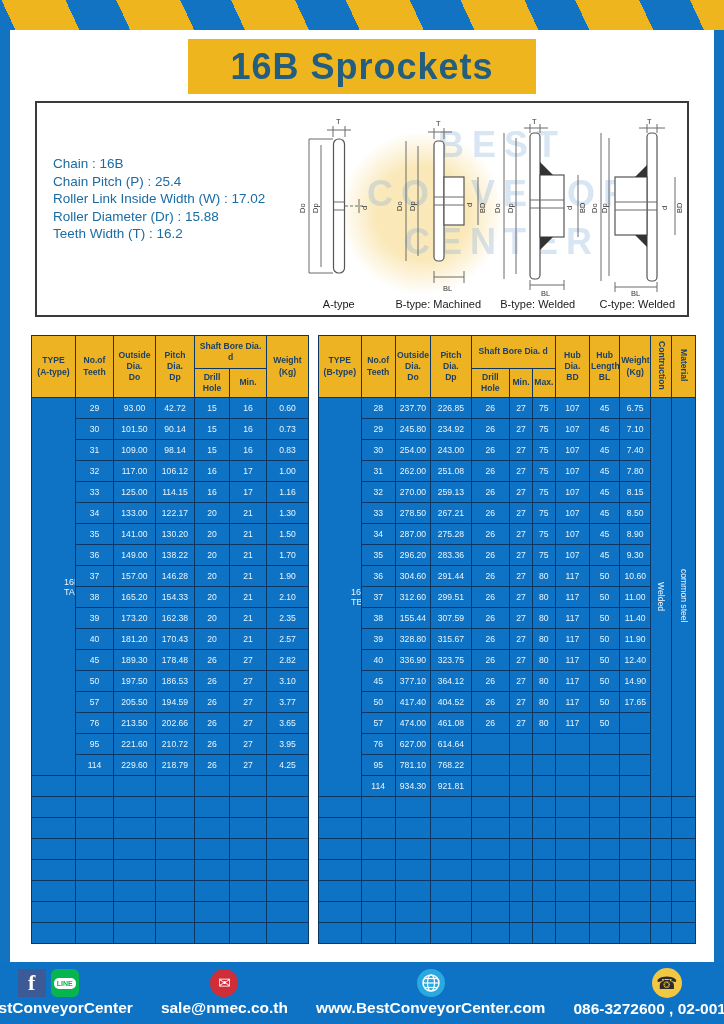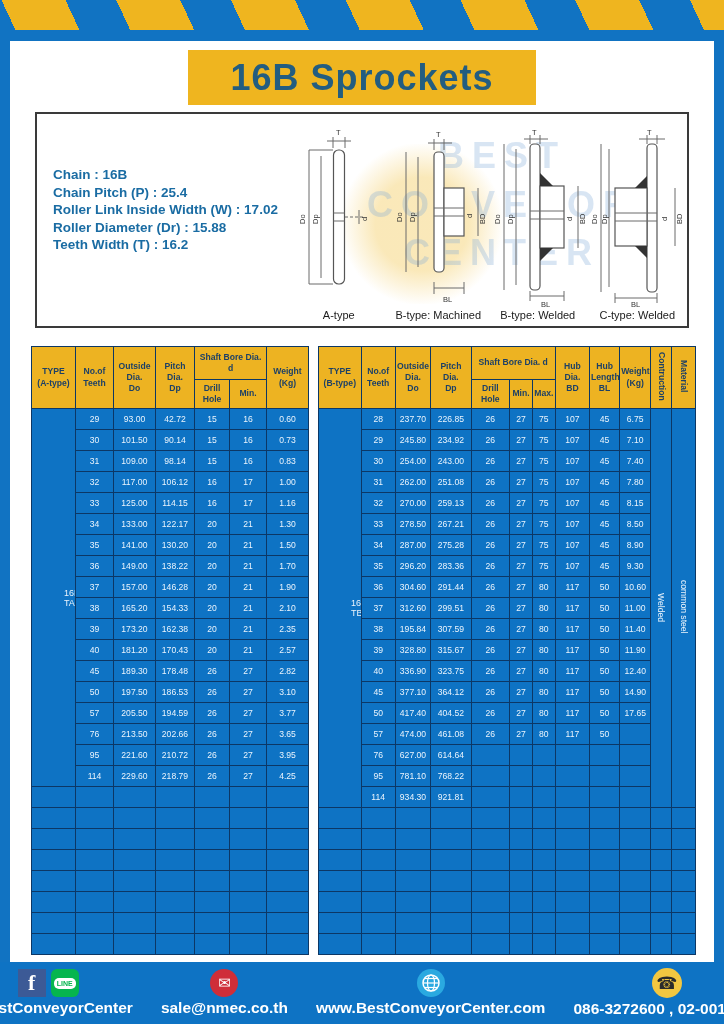--- a/index.html
+++ b/index.html
@@ -1,36 +1,36 @@
 <!DOCTYPE html>
 <html><head>
 <meta charset="utf-8">
 <style>
   * { box-sizing: border-box; margin: 0; padding: 0; }
   body { font-family: "Liberation Sans", sans-serif; }
   .page { position: relative; width: 724px; height: 1024px; background: #1173c2; overflow: hidden; }
   .hazard { position: absolute; top: 0; left: 0; width: 724px; height: 30px;
     background: repeating-linear-gradient(65deg, #1173c2 0 14px, #efb51f 14px 72px, #1173c2 72px 104px); }
-  .paper { position: absolute; left: 10px; top: 30px; width: 704px; height: 932px; background: #ffffff; margin-top: 11px; }
+  .paper { position: absolute; left: 10px; top: 30px; width: 704px; height: 932px; background: #ffffff; }
 
   
   .title-box { position: absolute; left: 178px; top: 9px; width: 348px; height: 55px;
     background: #efb51f; display: flex; align-items: center; justify-content: center; }
   .title-box h1 { font-size: 36px; font-weight: bold; color: #235d80; letter-spacing: 1px; }
 
   
   .panel { position: absolute; left: 25px; top: 71px; width: 654px; height: 216px;
     border: 2px solid #3a3a3a; background: #fff; display: flex; }
   .watermark { position: absolute; left: 300px; top: 18px; width: 330px; text-align: center;
     color: rgba(125, 170, 215, 0.30); font-weight: bold; font-size: 36px; letter-spacing: 8px;
     line-height: 1.35; pointer-events: none; z-index: 0; }
   .wm-blob { position: absolute; left: 300px; top: 30px; width: 170px; height: 160px; z-index: 0;
     background: radial-gradient(circle, rgba(244,205,100,0.45) 0 40%, rgba(244,205,100,0) 70%); }
   .specs { width: 252px; padding: 52px 0 0 16px; position: relative; z-index: 1; }
-  .specs div { font-size: 13.5px; font-weight: bold; color: #1a6ca3; line-height: 17.5px; white-space: nowrap; }
+  .specs div { font-size: 13.5px; font-weight: normal; color: #1a6ca3; line-height: 17.5px; white-space: nowrap; }
   .diagrams { flex: 1; display: flex; position: relative; z-index: 1; }
   .diagram { flex: 1; display: flex; flex-direction: column; align-items: center;
     justify-content: flex-end; padding-bottom: 5px; }
   .diagram svg { display: block; }
   .diagram .caption { font-size: 11px; color: #1b1b1b; margin-top: 1px; white-space: nowrap; }
   .dline { stroke: #6a6a6a; stroke-width: 1; fill: none; }
   .dpart { stroke: #555; stroke-width: 1.2; fill: #fff; }
   .dweld { fill: #333; stroke: none; }
   .dtxt { font-size: 7.5px; fill: #333; font-family: "Liberation Sans", sans-serif; }
 
@@ -600,21 +600,21 @@
             <td>299.51</td>
             <td>26</td>
             <td>27</td>
             <td>80</td>
             <td>117</td>
             <td>50</td>
             <td>11.00</td>
           </tr>
           <tr>
             <td>38</td>
-            <td>195.84</td>
+            <td>155.44</td>
             <td>307.59</td>
             <td>26</td>
             <td>27</td>
             <td>80</td>
             <td>117</td>
             <td>50</td>
             <td>11.40</td>
           </tr>
           <tr>
             <td>39</td>

